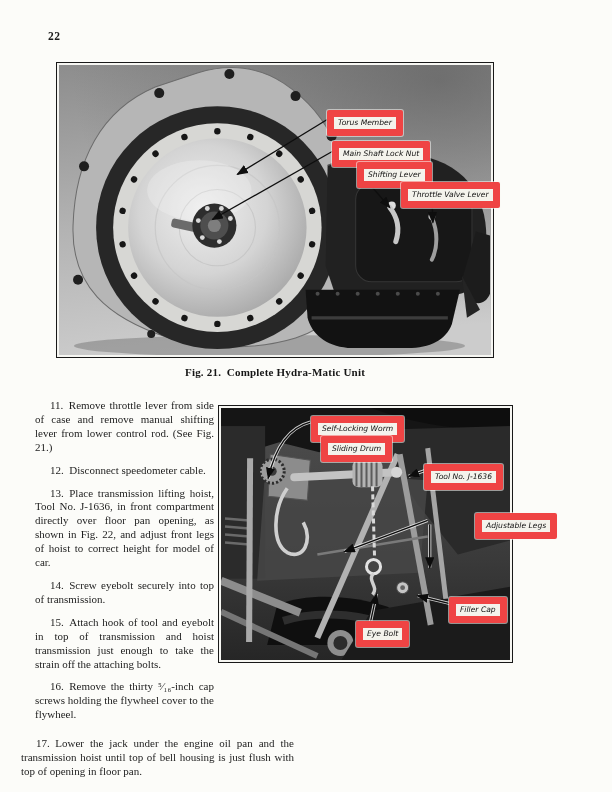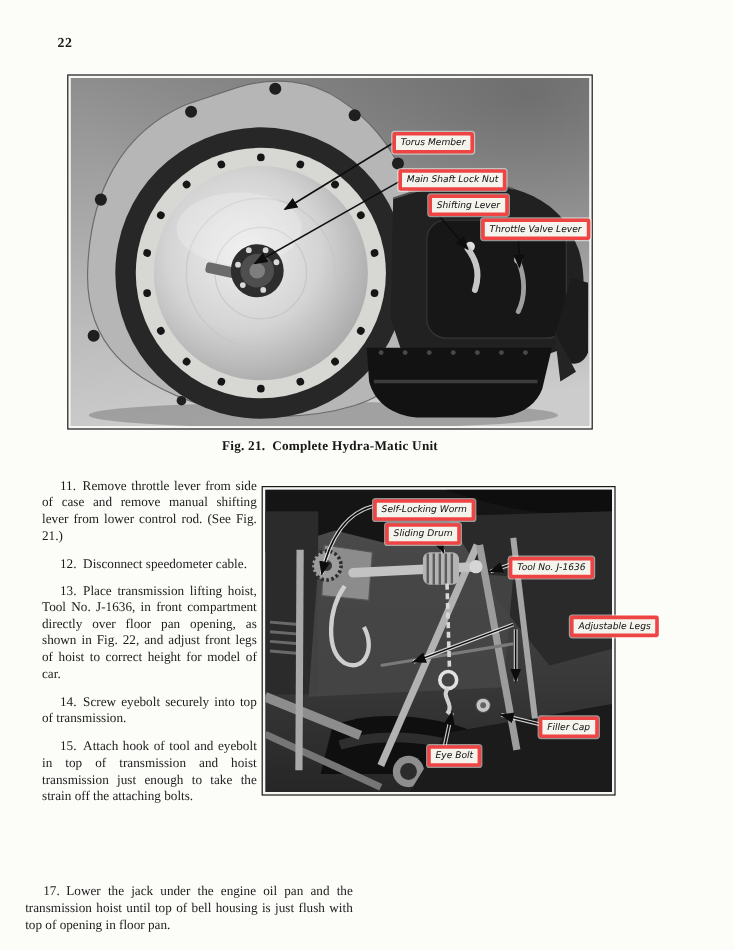--- a/index.html
+++ b/index.html
@@ -18,21 +18,21 @@
     border:1.6px solid #191919;background:#f6f6f2;padding:2px;
   }
   .photo{position:relative;width:100%;height:100%;overflow:hidden;background:#8f8f8f;}
   .photo svg{display:block;width:100%;height:100%;}
   .caption{
     position:absolute;text-align:center;
     font-size:11px;font-weight:bold;letter-spacing:.2px;color:#161616;
   }
   .callout{
     position:absolute;z-index:5;
-    background:#f4f3ec;border:3px solid #ef4444;border-radius:2px;
+    background:#f4f3ec;border:7px solid #ef4444;border-radius:2px;
     font-family:"DejaVu Sans", sans-serif;font-style:italic;
     font-size:7.6px;line-height:1.2;padding:1px 4px 1.5px;
     white-space:nowrap;color:#101010;
     box-shadow:0 0 0 1px rgba(250,250,245,.55);
   }
   .textcol{
     position:absolute;font-size:11px;line-height:13.9px;
     text-align:justify;color:#1d1d1d;
   }
   .textcol p{margin:0 0 9px 0;text-indent:15px;}
@@ -163,20 +163,21 @@
   <div class="callout" style="left:401px;top:182px;">Throttle Valve Lever</div>
 
   <div class="caption" style="left:56px;top:366px;width:438px;">Fig. 21. Complete Hydra-Matic Unit</div>
 
   <div class="textcol" style="left:35px;top:399px;width:179px;">
     <p>11. Remove throttle lever from side of case and remove manual shifting lever from lower control rod. (See Fig. 21.)</p>
     <p>12. Disconnect speedometer cable.</p>
     <p>13. Place transmission lifting hoist, Tool No. J-1636, in front compartment directly over floor pan opening, as shown in Fig. 22, and adjust front legs of hoist to correct height for model of car.</p>
     <p>14. Screw eyebolt securely into top of transmission.</p>
     <p>15. Attach hook of tool and eyebolt in top of transmission and hoist transmission just enough to take the strain off the attaching bolts.</p>
+    <p>16. Remove the thirty ⁵⁄₁₆-inch cap screws holding the flywheel cover to the flywheel.</p>
   </div>
 
   <div class="photo-frame" style="left:218px;top:405px;width:295px;height:258px;">
     <div class="photo">
       <svg viewBox="0 0 288 251" preserveAspectRatio="none">
         <defs>
           <linearGradient id="g22bg" x1="0" y1="0" x2="0" y2="1">
             <stop offset="0" stop-color="#4f4f4f"></stop>
               <stop offset="0.6" stop-color="#3a3a3a"></stop>
               <stop offset="1" stop-color="#262626"></stop>

